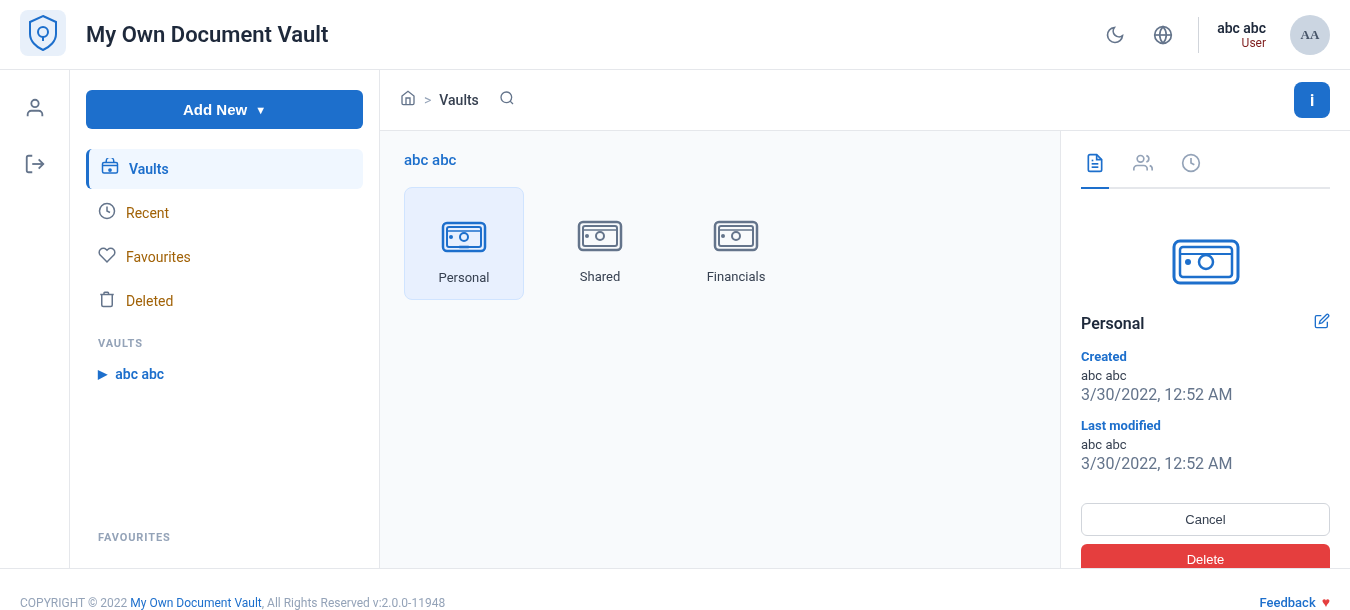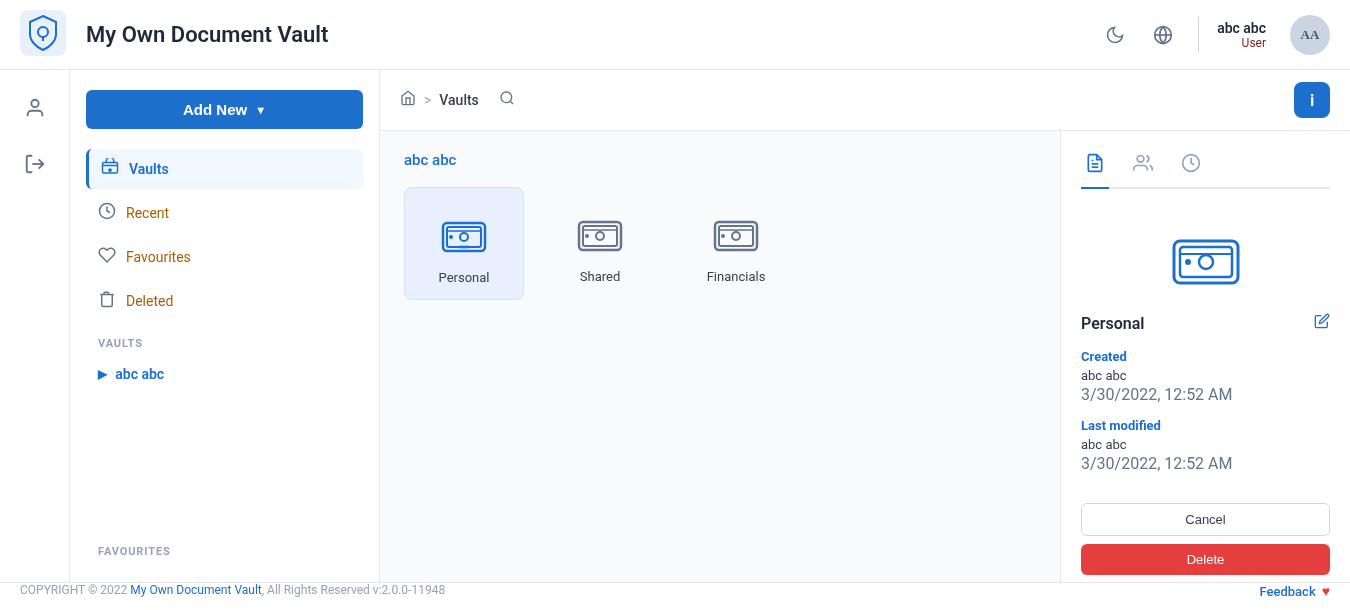--- a/index.html
+++ b/index.html
@@ -407,25 +407,25 @@
       border: none;
       padding: 8px 16px;
       border-radius: 6px;
       font-size: 13px;
       cursor: pointer;
       font-weight: 500;
     }
 
     
     .footer {
-      height: 28px;
+      height: 42px;
       background: #fff;
       border-top: 1px solid #e5e7eb;
       display: flex;
-      align-items: flex-start;
+      align-items: flex-end;
       padding: 0 20px;
       font-size: 12px;
       color: #94a3b8;
       flex-shrink: 0;
     }
     .footer-link {
       color: #1d6fcc;
       cursor: pointer;
     }
     .footer-feedback {

